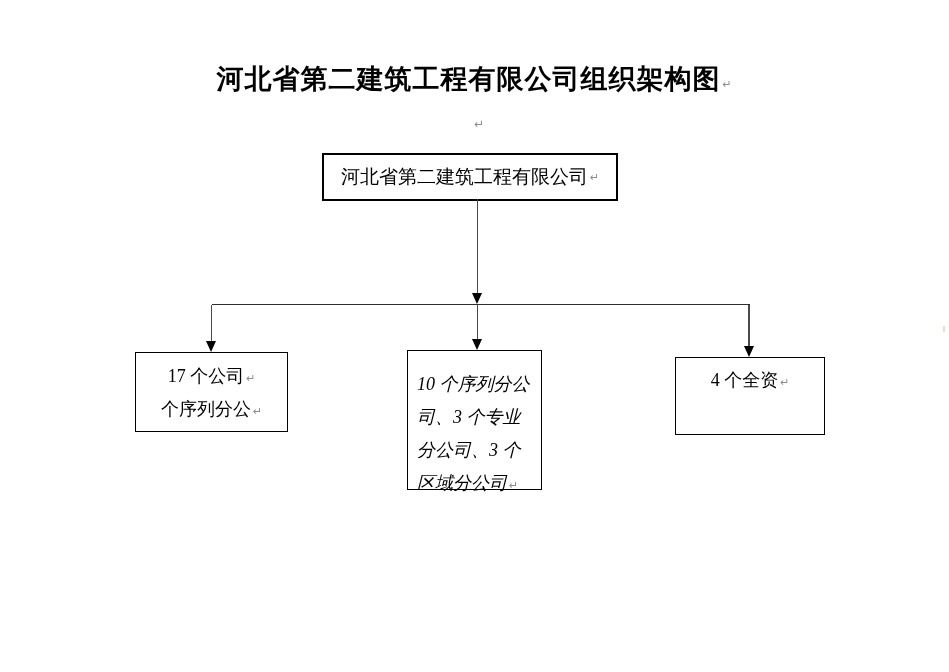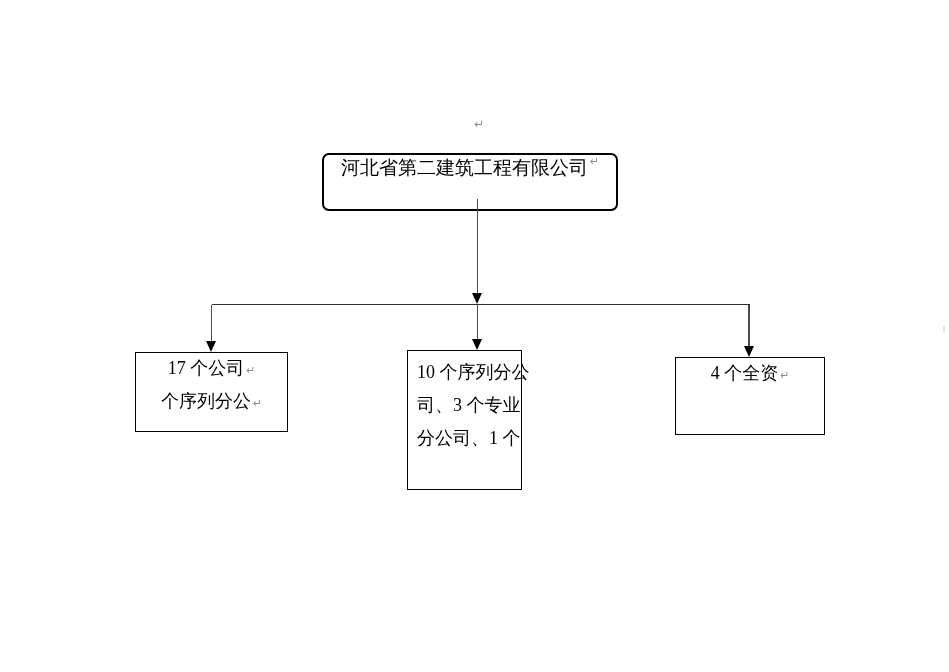--- a/index.html
+++ b/index.html
@@ -14,40 +14,43 @@
   .pmark{
     color:#8c8c8c;font-size:11px;margin-left:2px;vertical-align:baseline;
     font-family:"DejaVu Sans",sans-serif;font-weight:normal;
   }
   .empty-mark{position:absolute;left:474px;top:117px;font-size:12px;margin:0;}
   .box{
     position:absolute;border:1.5px solid #000000;box-sizing:border-box;background:#ffffff;
     font-size:18px;color:#000000;
   }
   .root-box{
-    left:322px;top:153px;width:296px;height:58px;border-width:2px;
-    display:flex;align-items:flex-start;justify-content:center;font-size:19px;white-space:nowrap;border-radius:7px;
+    left:322px;top:153px;width:296px;height:48px;border-width:2px;
+    display:flex;align-items:center;justify-content:center;font-size:19px;white-space:nowrap;
   }
-  .left-box{left:135px;top:352px;width:153px;height:80px;text-align:center;line-height:31px;}
-  .middle-box{left:407px;top:350px;width:115px;height:140px;padding:5px 0 0 9px;line-height:33px;white-space:nowrap;}
-  .right-box{left:675px;top:357px;width:150px;height:78px;text-align:center;padding-top:0;line-height:31px;}
+  .left-box{left:135px;top:352px;width:153px;height:80px;text-align:center;padding-top:8px;line-height:31px;}
+  .middle-box{left:407px;top:350px;width:135px;height:140px;padding:17px 0 0 9px;line-height:33px;white-space:nowrap;font-style:italic;}
+  .right-box{left:675px;top:357px;width:150px;height:78px;text-align:center;padding-top:7px;line-height:31px;}
   .line{position:absolute;background:#4a4a4a;}
   .hline{position:absolute;background:#2e2e2e;}
   .arrowhead{
     position:absolute;width:0;height:0;
     border-left:5.5px solid transparent;border-right:5.5px solid transparent;
     border-top:11px solid #000000;
   }
   .artifact{position:absolute;left:943px;top:326px;width:2px;height:6px;background:#f4b98c;opacity:0.55;}
 </style>
 </head>
 <body>
 
 <div class="page">
 
+  <div class="title">
+    <span>河北省第二建筑工程有限公司组织架构图</span><span class="pmark">↵</span>
+  </div>
 
   <div class="pmark empty-mark">↵</div>
 
   <div class="box root-box">
     <span>河北省第二建筑工程有限公司</span>
       <span class="pmark">↵</span>
   </div>
 
   <div class="line" style="left:476.5px;top:199px;width:1.5px;height:95px;"></div>
   <div class="arrowhead" style="left:471.5px;top:293px;"></div>
@@ -64,21 +67,22 @@
   <div class="arrowhead" style="left:743.5px;top:346px;"></div>
 
   <div class="box left-box">
     <div><span>17 个公司</span><span class="pmark">↵</span></div>
     <div><span>个序列分公</span><span class="pmark">↵</span></div>
   </div>
 
   <div class="box middle-box">
     <div><span>10 个序列分公</span></div>
     <div><span>司、3 个专业</span></div>
-    <div><span>分公司、1 个</span></div>
+    <div><span>分公司、3 个</span></div>
+    <div><span>区域分公司</span><span class="pmark">↵</span></div>
   </div>
 
   <div class="box right-box">
     <div><span>4 个全资</span><span class="pmark">↵</span></div>
   </div>
 
   <div class="artifact"></div>
 
 </div>
 

